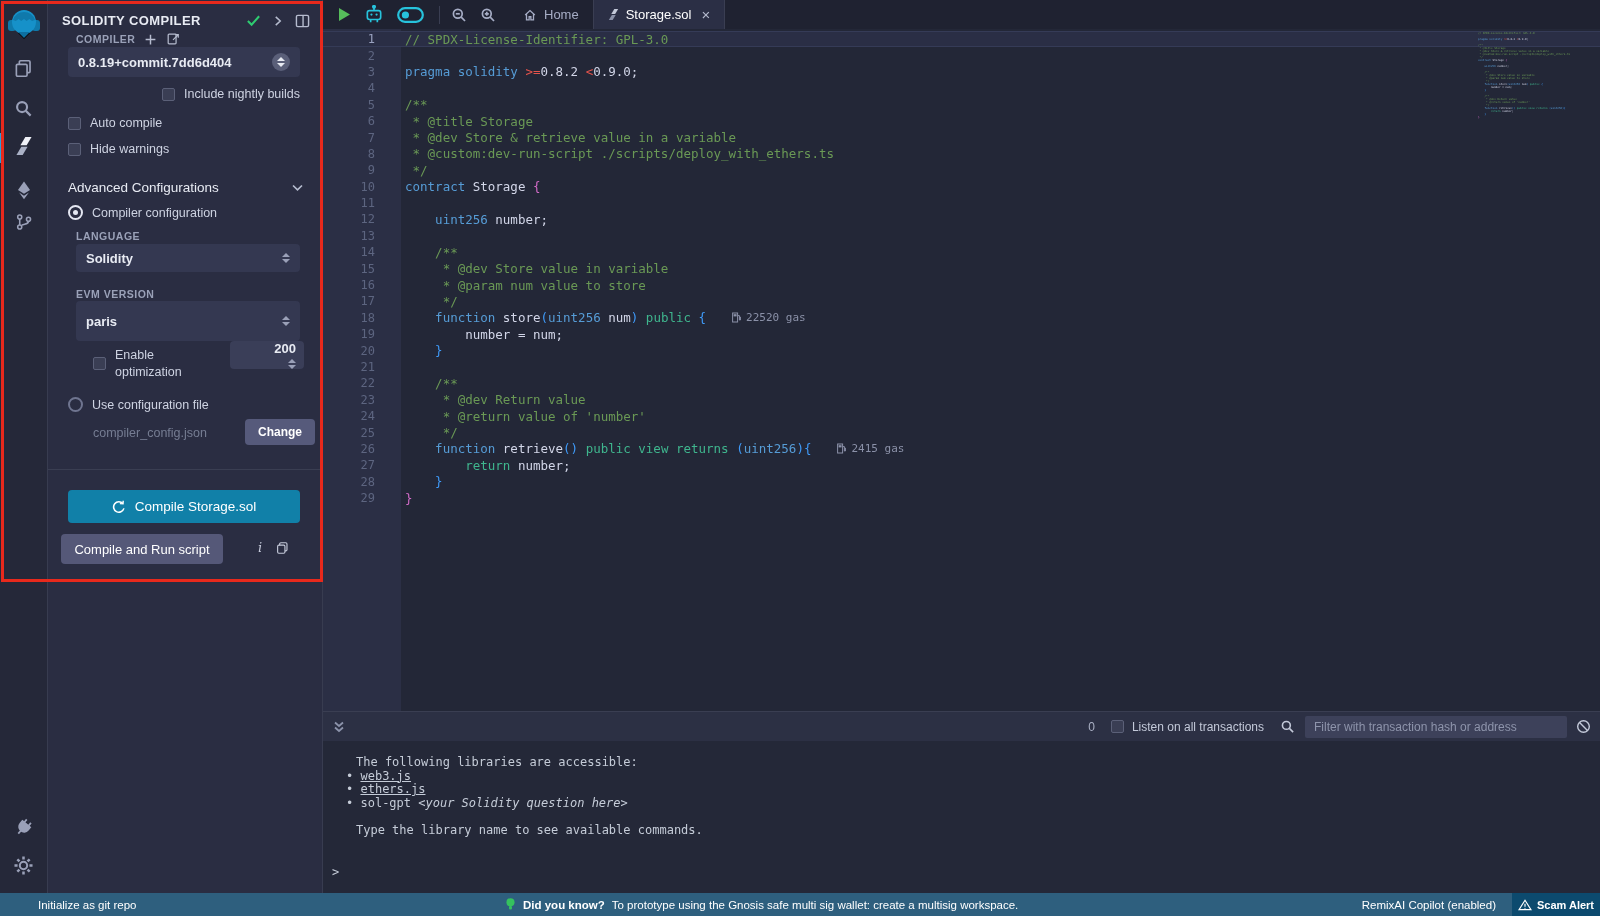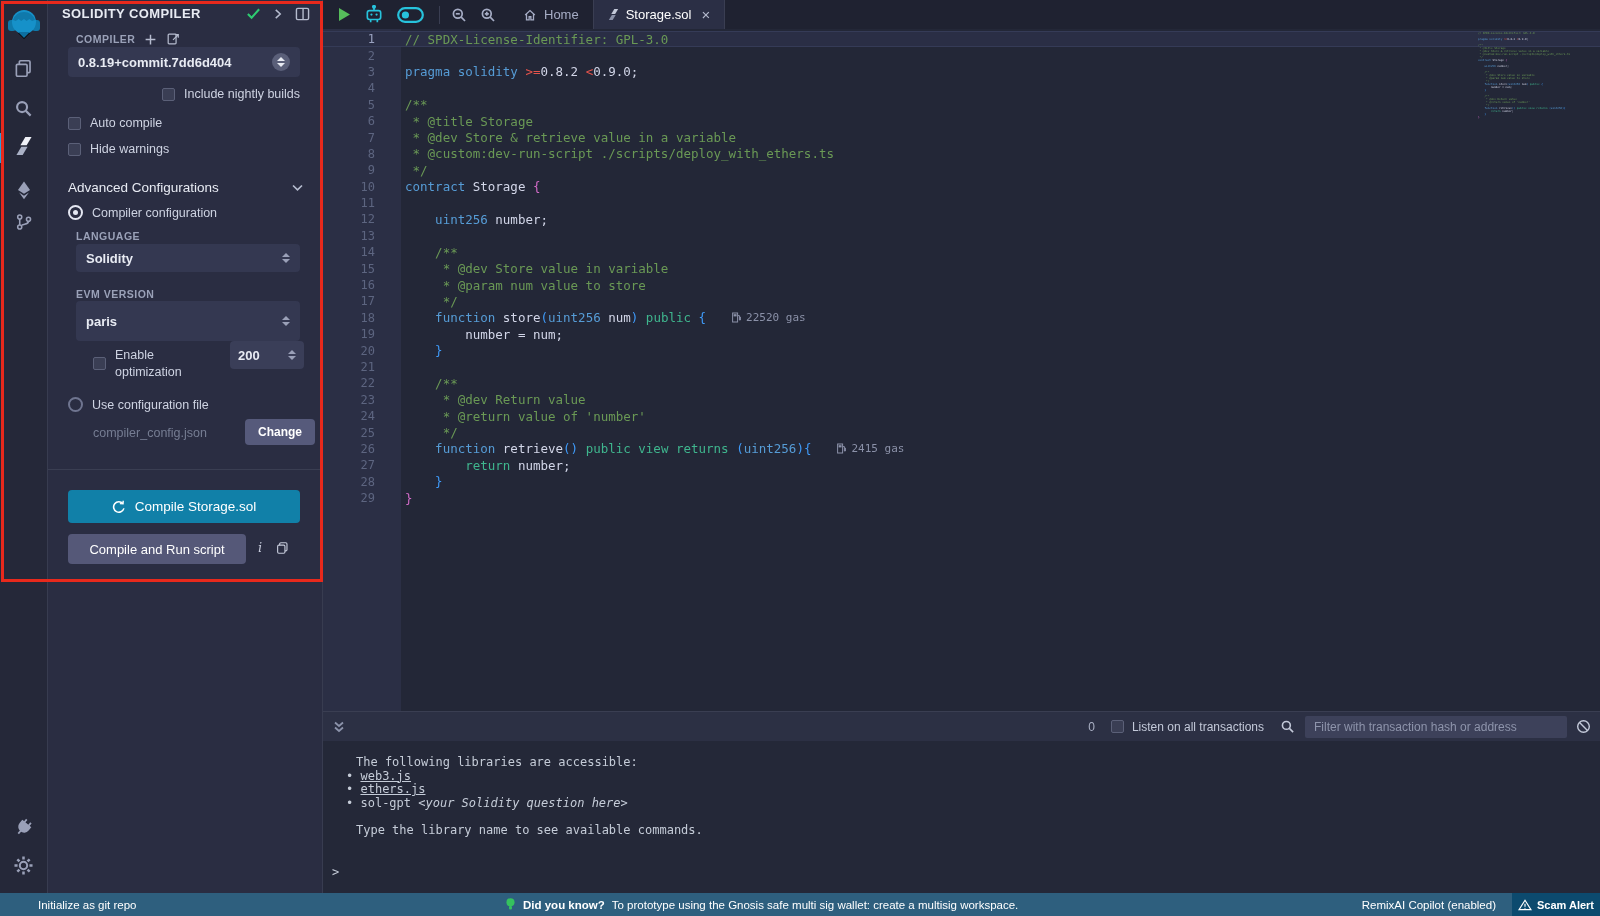--- a/index.html
+++ b/index.html
@@ -6,47 +6,47 @@
   html,body { width:1600px; height:916px; overflow:hidden; background:#232737; }
   .app { position:relative; width:1600px; height:916px; font-family:"Liberation Sans",sans-serif; color:#ced3e2; }
 
   
   .iconbar { position:absolute; left:0; top:0; width:48px; bottom:23px; background:#252839; border-right:1px solid #383c50; z-index:5; }
   .ib-icon { position:absolute; left:50%; transform:translateX(-50%); width:24px; height:24px; color:#9aa0b8; display:flex; align-items:center; justify-content:center; cursor:pointer; }
   .ib-active-indicator { position:absolute; left:0; top:133px; width:4px; height:30px; background:#2d9ed8; border-radius:0 3px 3px 0; }
 
   
   .sidepanel { position:absolute; left:48px; top:0; width:274px; bottom:23px; background:#2a2d42; z-index:4; }
-  .sp-header { position:absolute; top:6px; left:14px; right:12px; height:22px; display:flex; align-items:flex-start; }
+  .sp-header { position:absolute; top:6px; left:14px; right:12px; height:22px; display:flex; align-items:flex-end; }
   .sp-title { font-size:13px; font-weight:bold; color:#e8ebf3; letter-spacing:.4px; flex:1; }
   .sp-hicons { display:flex; gap:11px; align-items:center; }
   .sp-compiler-row { position:absolute; top:32px; left:20px; display:flex; align-items:center; gap:9px;margin-left:8px; }
   .sp-label-sm { font-size:10.5px; font-weight:bold; color:#9aa1b8; letter-spacing:.5px; }
   .selectbox { position:absolute; background:#343851; border-radius:4px; display:flex; align-items:center; padding:0 10px; color:#e8ebf3; font-size:13px; font-weight:bold; cursor:pointer; }
   .selectbox .grow { flex:1; }
   .spinner-badge { width:18px; height:18px; border-radius:50%; background:#5a5f79; display:flex; align-items:center; justify-content:center; }
   .updown { display:flex; flex-direction:column; gap:2px; align-items:center; }
   .updown i { width:0; height:0; border-left:4px solid transparent; border-right:4px solid transparent; display:block; }
   .updown i.up { border-bottom:4px solid #9aa0b8; }
   .updown i.down { border-top:4px solid #9aa0b8; }
   .spinner-badge .updown i.up{ border-bottom-color:#e8ebf3; } .spinner-badge .updown i.down{ border-top-color:#e8ebf3; }
   .cbrow { position:absolute; display:flex; align-items:center; gap:9px; cursor:pointer; }
   .cb { width:13px; height:13px; background:#3a3e54; border:1px solid #5b6078; border-radius:2px; flex:none; }
   .cb-label { font-size:12.5px; color:#ced3e2; }
   .radio { width:15px; height:15px; border-radius:50%; border:2px solid #6f7590; flex:none; position:relative; }
   .radio.selected { border-color:#e4e7f2; }
   .radio.selected::after { content:""; position:absolute; left:3px; top:3px; width:5px; height:5px; border-radius:50%; background:#e4e7f2; }
   .adv-title { position:absolute; top:180px; left:20px; right:18px; display:flex; align-items:center; cursor:pointer; }
   .adv-title span { flex:1; font-size:13.5px; color:#e8ebf3; }
-  .numinput { position:absolute; background:#3a3e58; border-radius:4px; display:flex; align-items:center; padding:0 8px; color:#e8ebf3; font-size:13px; font-weight:bold; }
+  .numinput { position:absolute; background:#3a3e58; border-radius:4px; display:flex; align-items:flex-end; padding:0 8px; color:#e8ebf3; font-size:13px; font-weight:bold;flex-direction:column; }
   .cfg-name { position:absolute; font-size:12.5px; color:#767d93; }
   .btn-change { position:absolute; background:#565a7b; color:#fff; font-size:12px; font-weight:bold; border:none; border-radius:4px; padding:6px 13px; cursor:pointer; }
   .sp-divider { position:absolute; top:469px; left:0; right:0; height:1px; background:#3a3e52; }
   .btn-compile { position:absolute; top:490px; left:20px; width:232px; height:33px; background:#1180a8; border:none; border-radius:4px; color:#fff; font-size:13.5px; display:flex; align-items:center; justify-content:center; gap:9px; cursor:pointer; font-family:inherit; }
-  .btn-compile-run { position:absolute; top:534px; left:20px; width:178px; height:30px; background:#555878; border:none; border-radius:4px; color:#fff; font-size:13px; cursor:pointer; font-family:inherit;text-align:center; }
+  .btn-compile-run { position:absolute; top:534px; left:13px; width:162px; height:30px; background:#555878; border:none; border-radius:4px; color:#fff; font-size:13px; cursor:pointer; font-family:inherit;text-align:center; }
   .sp-after-btn-icons { position:absolute; top:540px; left:210px; display:flex; gap:14px; align-items:center; color:#c5cada; }
   .info-i { font-size:13px; font-family:"DejaVu Serif",serif; font-style:italic; cursor:pointer; }
 
   
   .redbox { position:absolute; left:1px; top:1px; width:322px; height:581px; border:3px solid #e8291c; z-index:40; pointer-events:none; }
 
   
   .main { position:absolute; left:322px; top:0; right:0; bottom:23px; display:flex; flex-direction:column; border-left:1px solid #383c50; }
   .tabbar { height:29px; background:#1f2231; display:flex; align-items:center; flex:none; }
   .tb-pad { width:14px; }

